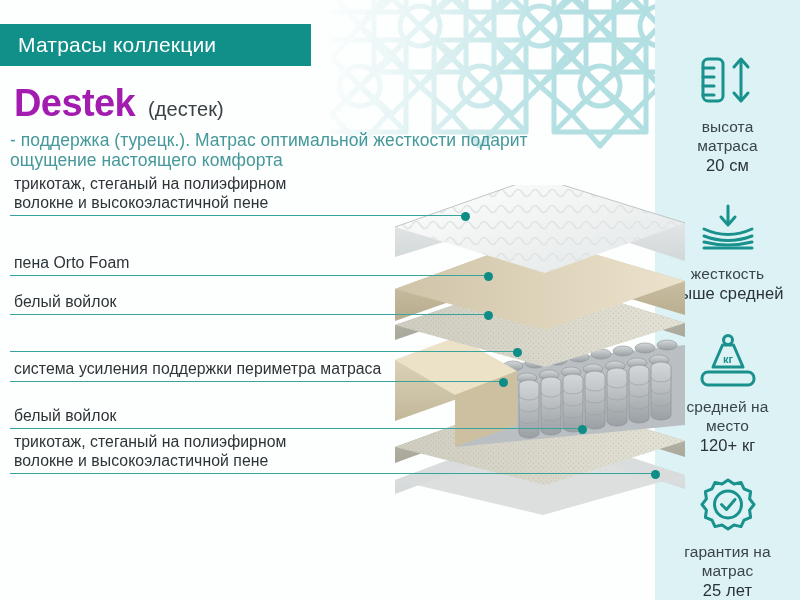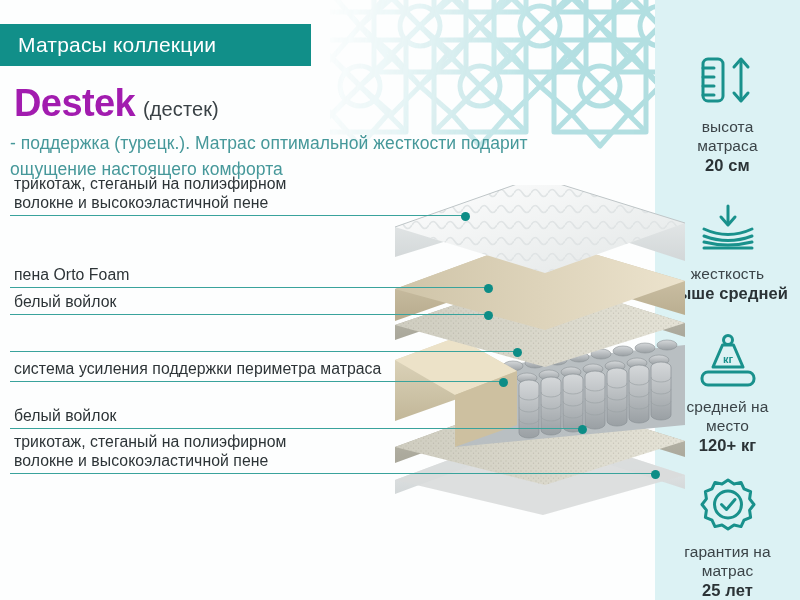--- a/index.html
+++ b/index.html
@@ -24,45 +24,45 @@
     background:#dcf2f4;
     display:flex;flex-direction:column;align-items:center;
     padding-top:52px;box-sizing:border-box;
   }
   .spec{width:100%;display:flex;flex-direction:column;align-items:center;}
   .spec-icon{height:56px;display:flex;align-items:center;justify-content:center;}
   .spec-text{
     text-align:center;color:#3b4448;font-size:15.5px;line-height:19px;
     margin-top:9px;letter-spacing:.1px;
   }
-  .spec-val{display:block;font-weight:bold;color:#2b3336;font-size:16.5px;margin-top:1px;}
+  .spec-val{display:block;font-weight:normal;color:#2b3336;font-size:16.5px;margin-top:1px;}
   .sp-gap-1{height:26px}
   .sp-gap-2{height:30px}
   .sp-gap-3{height:24px}
 
   
   .title-bar{
     position:absolute;left:0;top:24px;width:287px;height:42px;background:#118f89;padding-left:24px;
   }
   .title-bar span{
     position:absolute;left:18px;top:9px;color:#ffffff;font-size:21px;letter-spacing:.2px;
   }
   .brand{
     position:absolute;left:14px;top:82px;
     display:flex;align-items:baseline;
   }
   .brand-main{
     color:#a21caf;font-weight:bold;font-size:38px;letter-spacing:-.6px;
   }
   .brand-sub{
-    color:#3a4246;font-size:20px;margin-left:8px;letter-spacing:.1px;
+    color:#3a4246;font-size:20px;margin-left:13px;letter-spacing:.1px;
   }
   .lead{
     position:absolute;left:10px;top:130px;width:560px;
-    color:#46989a;font-size:17.5px;line-height:26px;letter-spacing:.05px;
+    color:#46989a;font-size:17.5px;line-height:20px;letter-spacing:.05px;
   }
 
   
   .callout{position:absolute;left:0;}
   .callout .ctext{
     position:absolute;left:14px;bottom:4px;
     color:#2d3437;font-size:15.8px;line-height:19px;white-space:pre-line;letter-spacing:.05px;
   }
   .callout .cline{
     position:absolute;left:10px;bottom:0;height:0;
@@ -338,21 +338,21 @@
 
   <div class="lead">- поддержка (турецк.).  Матрас оптимальной жесткости подарит ощущение настоящего комфорта</div>
 
   <div id="callouts">
       <div class="callout" style="top: 172px; width: 680px; height: 44px;">
         <div class="ctext">трикотаж, стеганый на полиэфирном
 волокне и высокоэластичной пене</div>
         <div class="cline" style="width: 455px;"></div>
         <div class="cdot" style="left: 461px;"></div>
       </div>
-      <div class="callout" style="top: 244px; width: 680px; height: 44px;">
+      <div class="callout" style="top: 232px; width: 680px; height: 44px;">
         <div class="ctext">пена Orto Foam</div>
         <div class="cline" style="width: 478px;"></div>
         <div class="cdot" style="left: 484px;"></div>
       </div>
       <div class="callout" style="top: 271px; width: 680px; height: 44px;">
         <div class="ctext">белый войлок</div>
         <div class="cline" style="width: 478px;"></div>
         <div class="cdot" style="left: 484px;"></div>
       </div>
       <div class="callout" style="top: 308px; width: 680px; height: 44px;">

